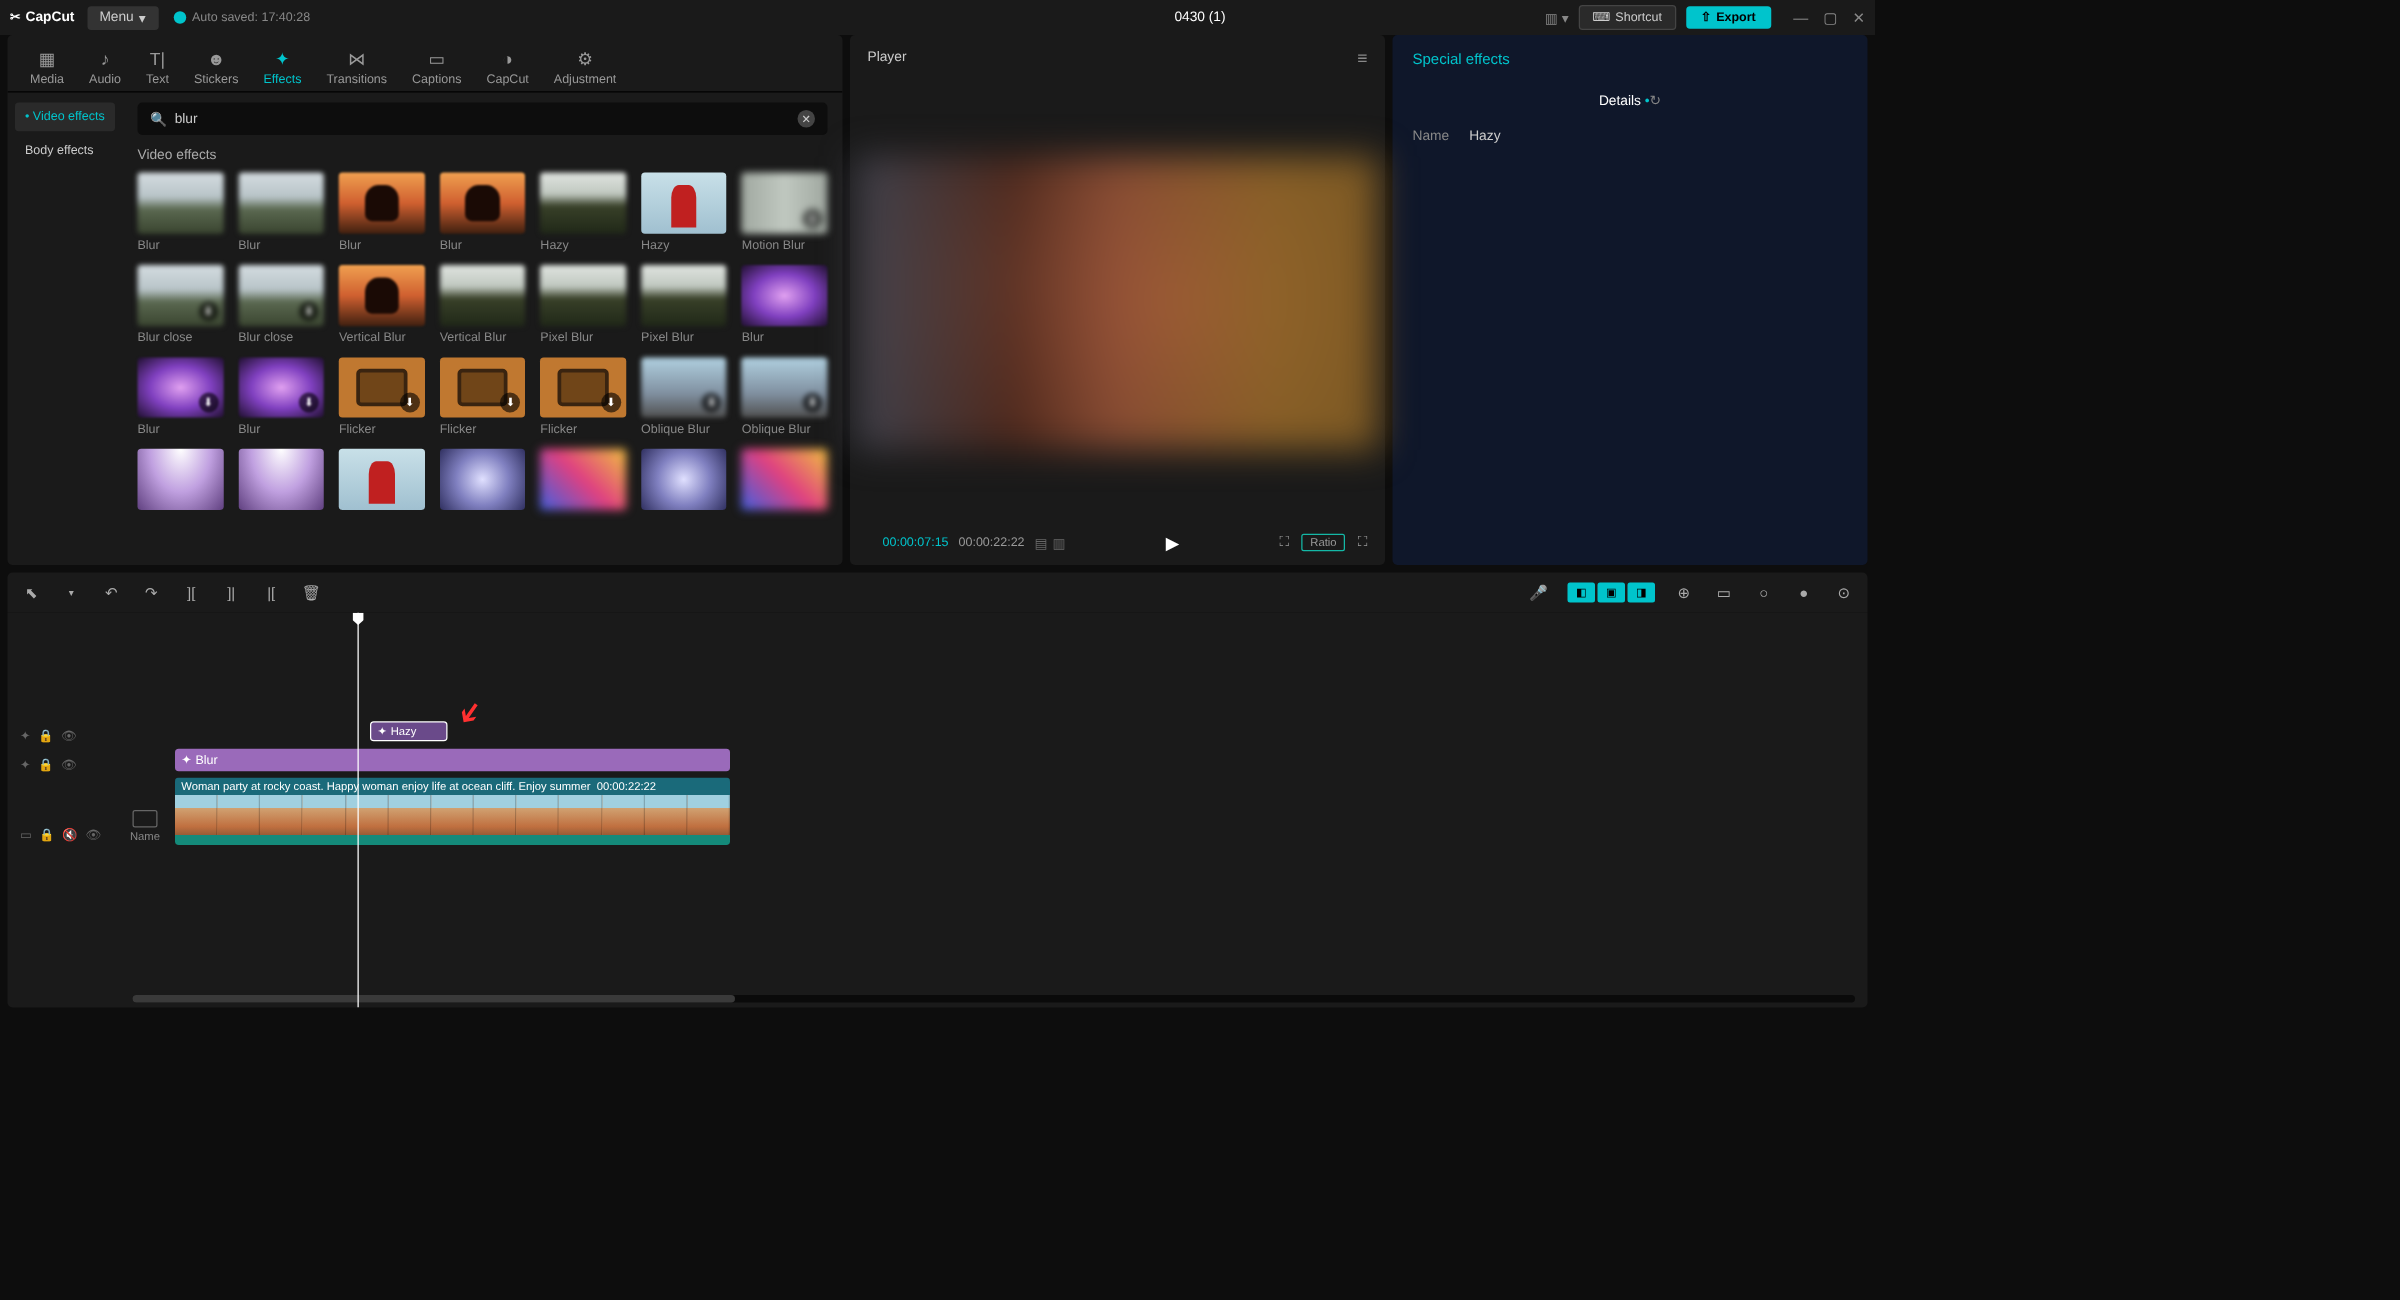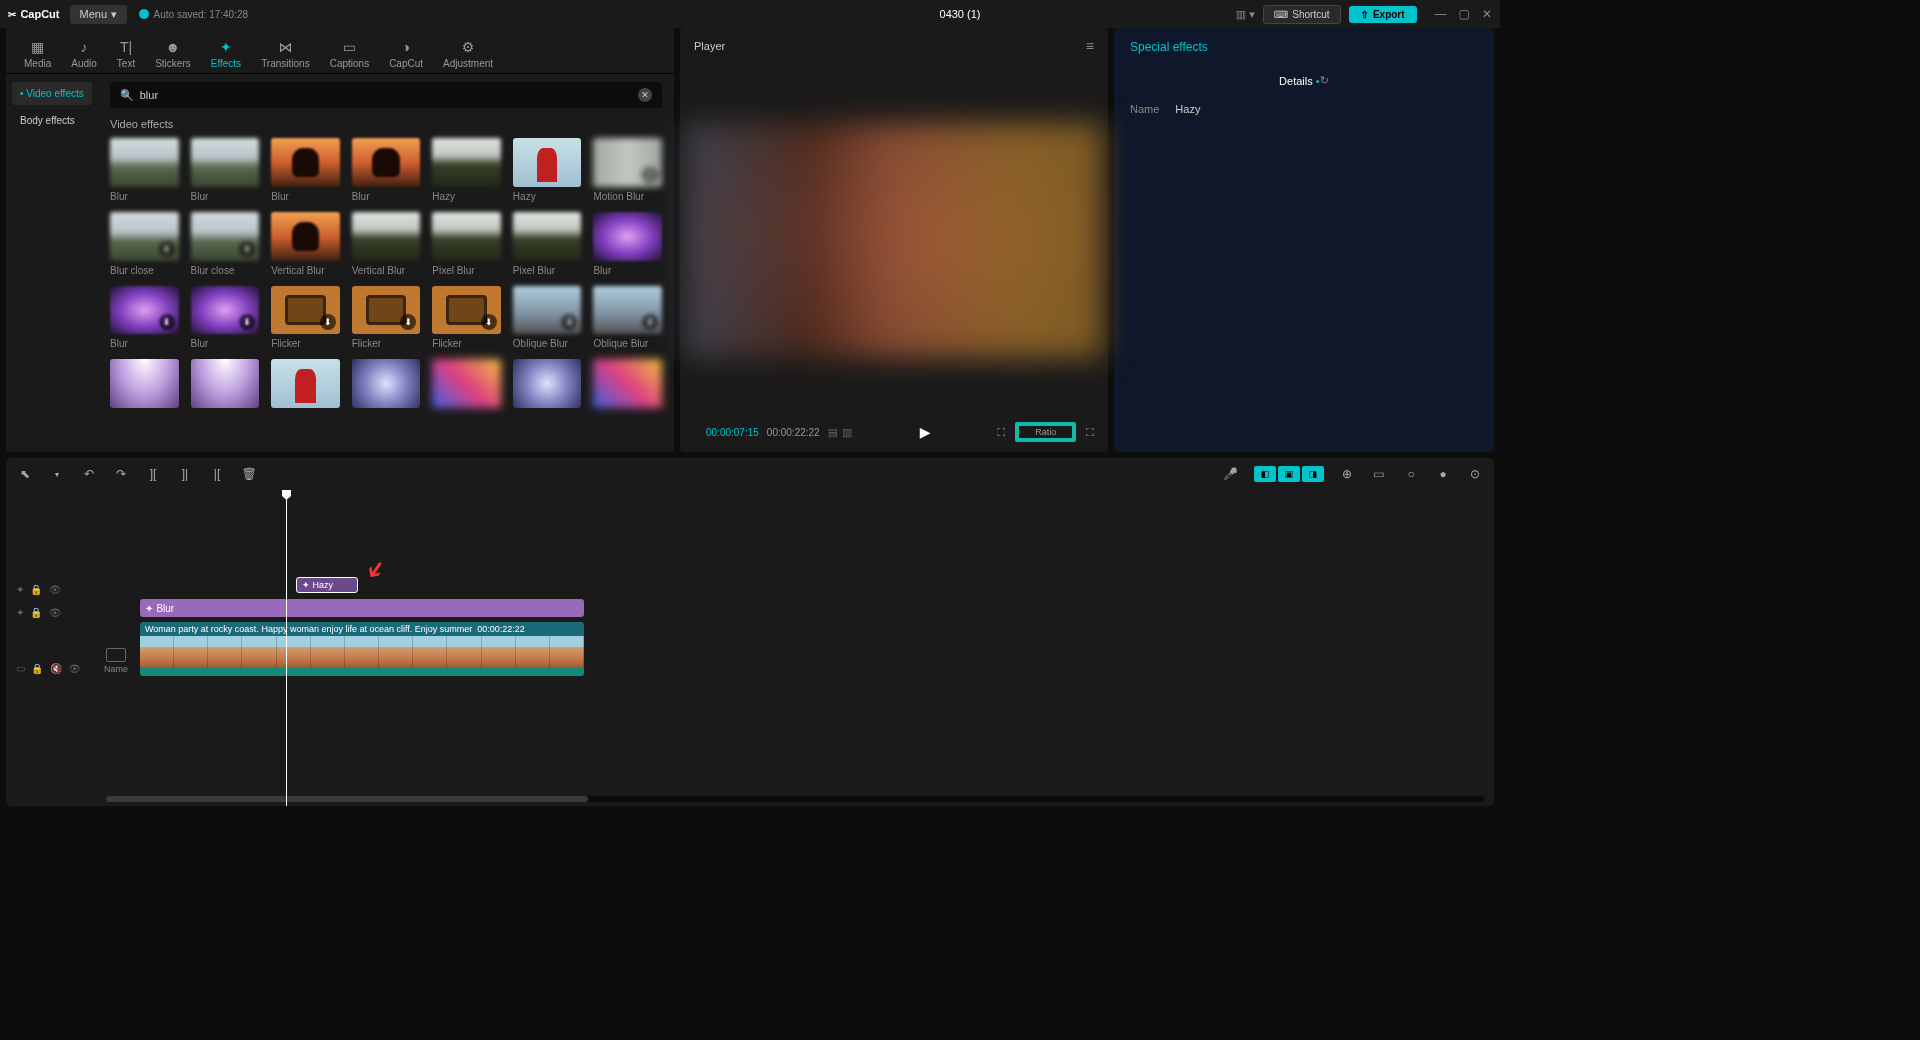--- a/index.html
+++ b/index.html
@@ -67,21 +67,21 @@
 .player-head { display: flex; align-items: center; justify-content: space-between; padding: 10px 14px; color: #ccc; font-size: 11px; }
 .player-view { flex: 1; display: flex; align-items: center; justify-content: center; padding: 4px 0 0; }
 .preview { width: 418px; height: 235px; background: radial-gradient(circle at 30% 40%, #d0b090, #a07050), radial-gradient(circle at 60% 50%, #503028, #201818); background-blend-mode: overlay; filter: blur(14px); border-radius: 2px; position: relative; overflow: hidden; }
 .preview::before { content:""; position:absolute; inset:0; background: linear-gradient(90deg, rgba(100,150,200,0.3) 0%, transparent 30%, rgba(200,120,80,0.4) 50%, rgba(220,180,60,0.4) 80%); }
 .player-controls { display: flex; align-items: center; padding: 10px 14px; }
 .timecode { color: #00c4cc; font-size: 10px; padding-left: 12px; }
 .timecode-total { color: #999; font-size: 10px; margin-left: 8px; }
 .pc-icons { margin-left: 8px; display: flex; gap: 4px; color: #666; }
 .play-btn { margin: 0 auto; color: #fff; font-size: 14px; cursor: pointer; }
 .pc-right { display: flex; gap: 10px; color: #999; align-items: center; }
-.ratio-btn { border: 4px solid #14b8a6; padding: 1px 16px; font-size: 9px; border-radius: 2px; }
+.ratio-btn { border: 1px solid #14b8a6; padding: 1px 6px; font-size: 9px; border-radius: 2px; }
 
 
 .right-panel { width: 380px; background: #0f172a; border-radius: 4px; padding: 12px 16px; }
 .rp-title { color: #00c4cc; font-size: 12px; margin-bottom: 20px; }
 .rp-section { display: flex; align-items: center; justify-content: center; color: #fff; font-size: 11px; margin-bottom: 16px; }
 .rp-row { display: flex; gap: 16px; font-size: 11px; }
 .rp-row .lbl { color: #888; }
 .rp-row .val { color: #ccc; }
 
 

